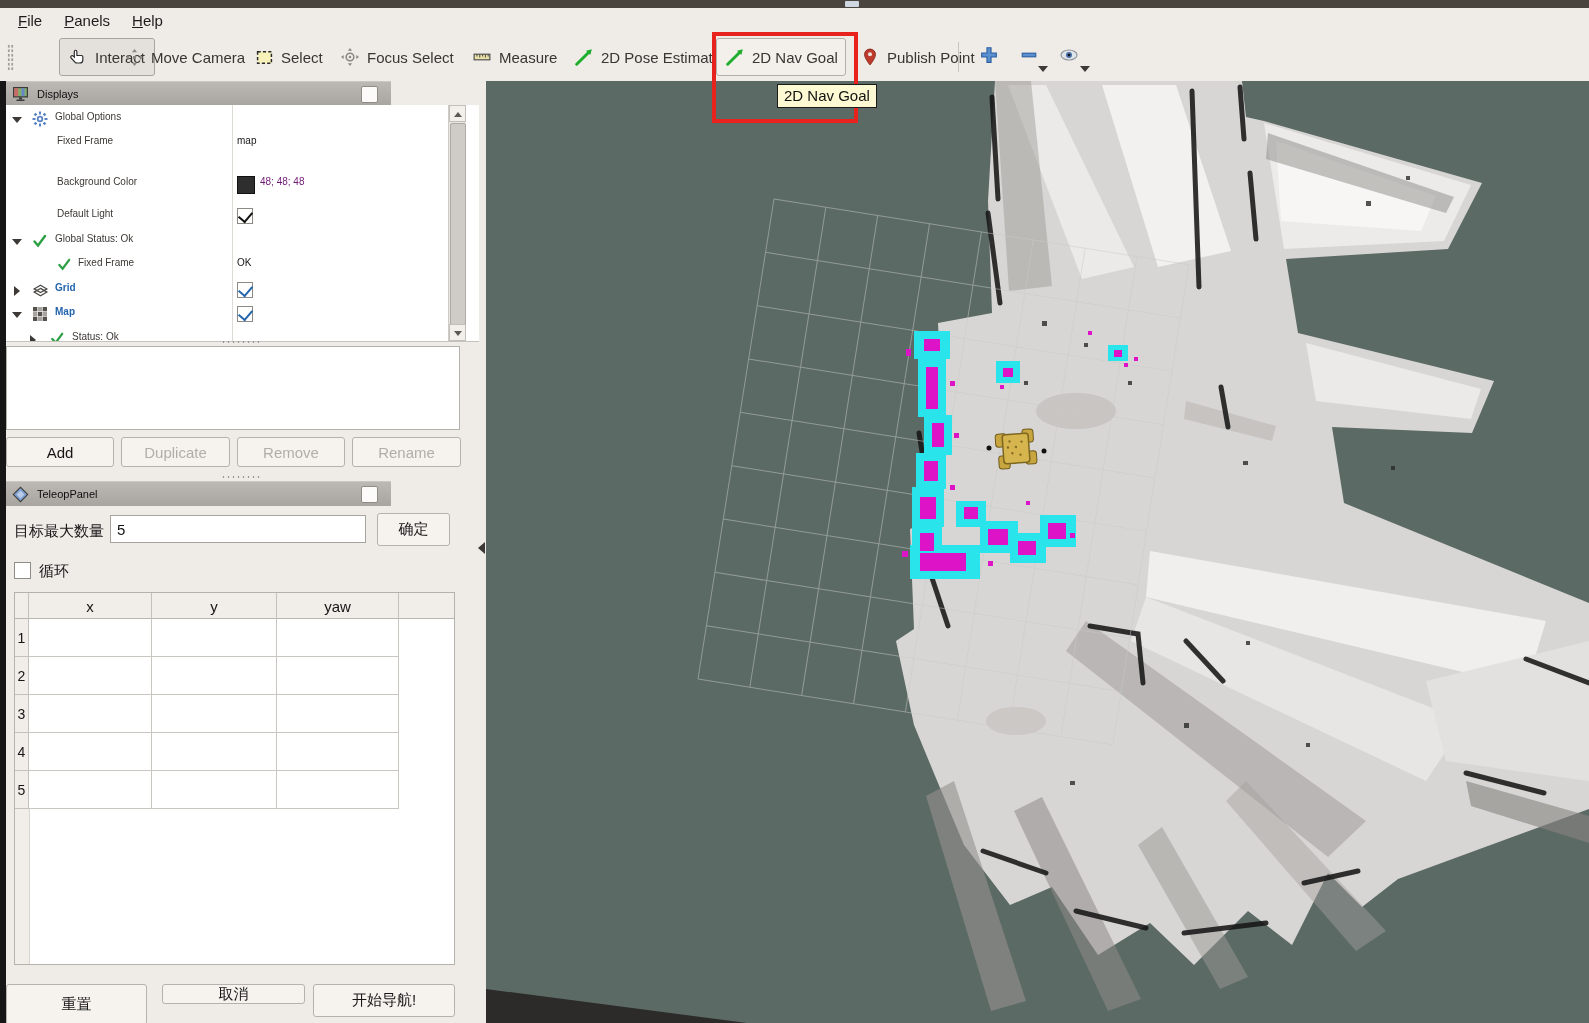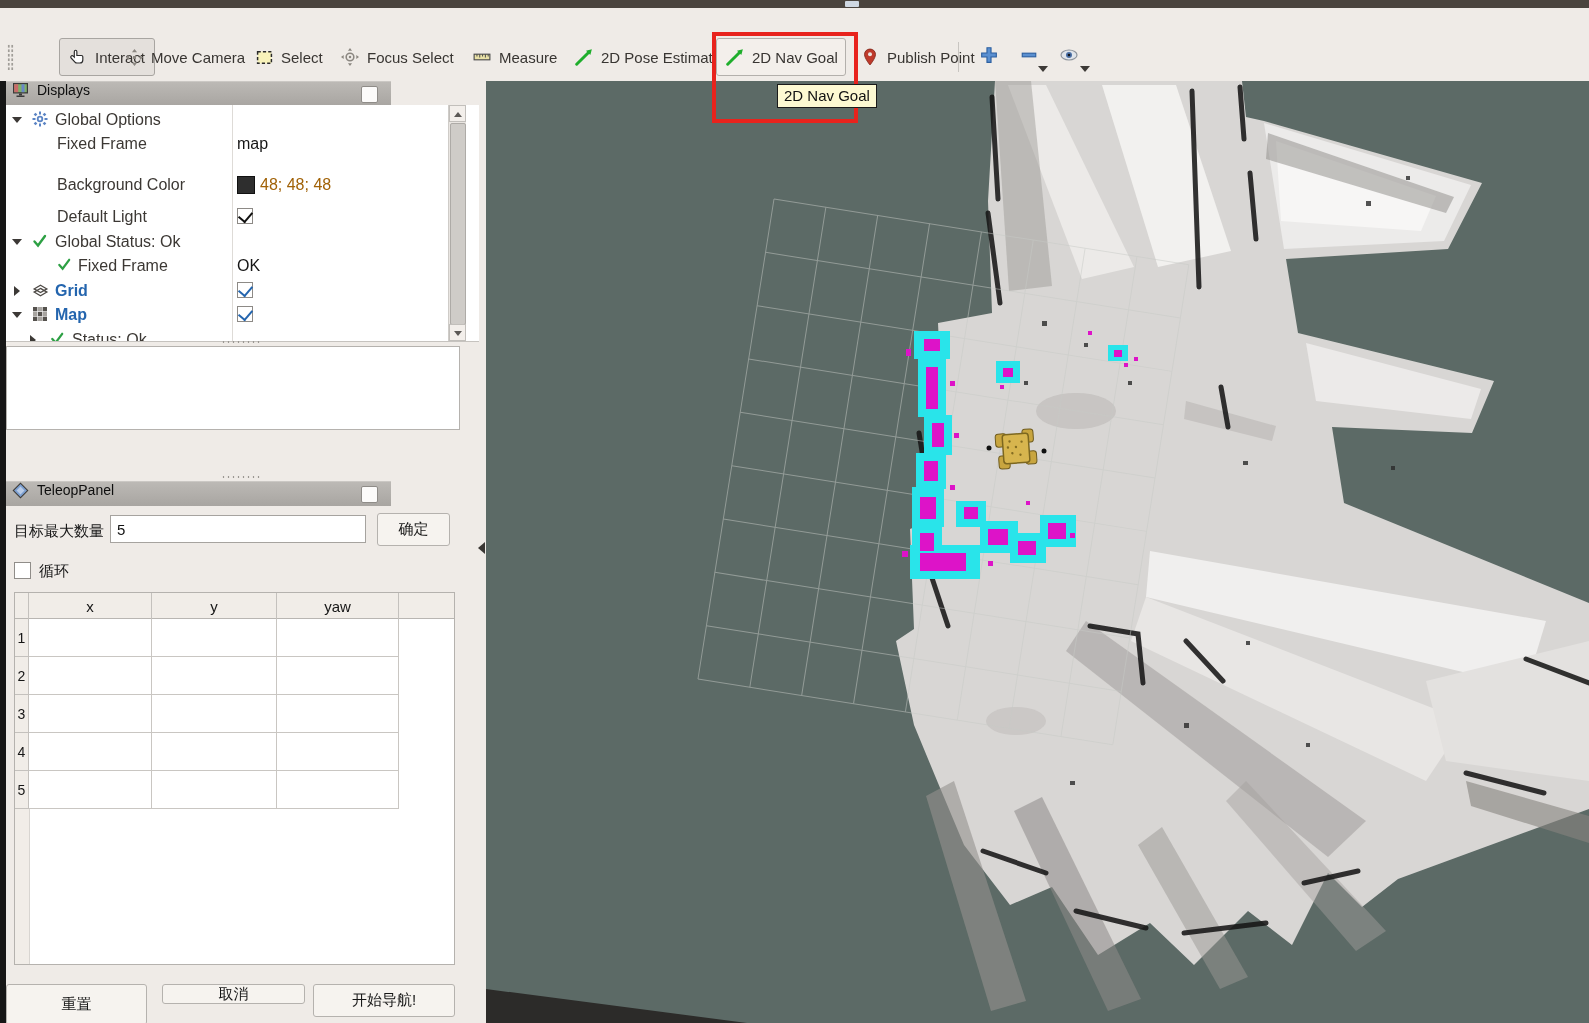--- a/index.html
+++ b/index.html
@@ -35,45 +35,45 @@
            font-size:15px;line-height:22px;color:#111;z-index:70;white-space:nowrap;}
 
   
   .leftpane{position:absolute;left:0;top:81px;width:486px;height:942px;background:#efebe7;}
   .edge-strip{position:absolute;left:0;top:0;width:6px;height:100%;background:#161616;}
   .collapse-arrow{position:absolute;left:478px;top:461px;width:0;height:0;
                   border-top:6px solid transparent;border-bottom:6px solid transparent;border-right:7px solid #3a3734;}
   .pane-body{position:absolute;left:6px;top:0;width:473px;height:942px;}
 
   .phead{position:absolute;left:0;width:385px;height:24px;background:linear-gradient(#bcb9b5,#a8a5a1);
-         display:flex;align-items:flex-start;font-size:14px;color:#0e0e0e;border-top:1px solid #cbc8c4;}
+         display:flex;align-items:center;font-size:11px;color:#0e0e0e;border-top:1px solid #cbc8c4;}
   .phead .hicon{margin:0 7px 0 6px;display:inline-flex;width:18px;height:16px;}
   .float-btn{position:absolute;right:13px;top:4px;width:15px;height:15px;background:#fcfbfa;
              border:1px solid #8f8c88;border-radius:2px;}
 
   
   .tree{position:absolute;left:0;top:24px;width:473px;height:236px;background:#fff;overflow:hidden;
-        border-bottom:1px solid #c6c3bf;font-size:16px;}
+        border-bottom:1px solid #c6c3bf;font-size:10px;}
   .tree .colline{position:absolute;left:226px;top:0;width:1px;height:236px;background:#dedbd7;}
   .trow{position:absolute;left:0;width:440px;height:24px;}
   .tname{position:absolute;top:3px;color:#3c3834;}
   .tname.lvl0{left:49px;} .tname.lvl1{left:51px;} .tname.lvl2{left:72px;} .tname.lvl2b{left:66px;}
   .tname.blue{color:#2465ae;font-weight:bold;}
   .tval{position:absolute;left:231px;top:3px;color:#161616;}
   .tri{position:absolute;width:0;height:0;}
   .tri.down{border-left:5px solid transparent;border-right:5px solid transparent;border-top:6px solid #3c3936;left:6px;top:9px;}
   .tri.right{border-top:5px solid transparent;border-bottom:5px solid transparent;border-left:6px solid #3c3936;left:8px;top:7px;}
   .tri.right.ind{left:24px;}
   .dicon{position:absolute;left:26px;top:3px;width:17px;height:17px;display:inline-flex;}
   .dicon.ind2{left:51px;} .dicon.ind2b{left:44px;}
   .cb{position:absolute;left:231px;top:3px;width:16px;height:16px;background:#fff;border:1px solid #8d8a86;box-sizing:border-box;}
   .cb .mark{position:absolute;left:3px;top:0px;width:7px;height:11px;border:solid #10100f;border-width:0 2.5px 2.5px 0;transform:rotate(40deg);}
   .cb.blue .mark{border-color:#2465ae;}
   .swatch{position:absolute;left:231px;top:3px;width:16px;height:16px;background:#2e2e2e;border:1px solid #111;}
-  .swval{position:absolute;left:254px;top:3px;color:#a16207;}
+  .swval{position:absolute;left:254px;top:3px;color:#701a75;}
   
   .sbar{position:absolute;left:442px;top:0;width:17px;height:236px;background:#e9e5e1;border-left:1px solid #cfccc8;}
   .sbar .btn{position:absolute;left:0;width:17px;height:17px;background:#f3efeb;border:1px solid #c2bfbb;box-sizing:border-box;}
   .sbar .btn.up{top:0;} .sbar .btn.down{bottom:0;}
   .sbar .tri-u{position:absolute;left:4px;top:6px;border-left:4px solid transparent;border-right:4px solid transparent;border-bottom:5px solid #5c5956;}
   .sbar .tri-d{position:absolute;left:4px;top:6px;border-left:4px solid transparent;border-right:4px solid transparent;border-top:5px solid #5c5956;}
   .sbar .thumb{position:absolute;left:1px;top:18px;width:14px;height:200px;background:#cfccc8;border:1px solid #aeaba7;border-radius:2px;}
 
   .descbox{position:absolute;left:0;top:265px;width:454px;height:84px;background:#fff;border:1px solid #b5b2ae;box-sizing:border-box;}
   .btnrow{position:absolute;left:0;top:356px;width:473px;height:30px;}
@@ -109,20 +109,25 @@
 </style>
 </head>
 <body>
 
 <div id="app">
 
   <div class="titlebar">
     <div class="mini-ico"></div>
   </div>
 
+  <div class="menubar">
+    <span class="menu-item">File</span>
+    <span class="menu-item">Panels</span>
+    <span class="menu-item">Help</span>
+  </div>
 
   <div class="toolbar">
     <div class="drag-dots"></div>
 
     <div class="tool active" style="left:18px;width:96px;margin-left:41px;">
       <span class="ticon">
         <svg width="17" height="17" viewBox="0 0 16 16">
             <path d="M6.2 1.2c-.7 0-1.2.5-1.2 1.3v5.2L4 6.7c-.6-.6-1.5-.6-2 0-.5.5-.5 1.3 0 1.8l3.6 3.8c.5.6 1.2.9 2 .9h2.6c1.6 0 2.8-1.3 2.8-2.9V7.4c0-.7-.6-1.3-1.3-1.3H7.4V2.5c0-.7-.5-1.3-1.2-1.3z" fill="#fff" stroke="#2b2b2b" stroke-width="1.1"></path>
           </svg>
       </span>
@@ -369,20 +374,26 @@
           <span class="btn down">
               <span class="tri-d"></span>
             </span>
         </div>
       </div>
 
       <div class="splitdots" style="top:259px;"></div>
 
       <div class="descbox"></div>
 
+      <div class="btnrow">
+        <button class="qbtn" style="left:0;width:108px;">Add</button>
+        <button class="qbtn disabled" style="left:115px;width:109px;">Duplicate</button>
+        <button class="qbtn disabled" style="left:231px;width:108px;">Remove</button>
+        <button class="qbtn disabled" style="left:346px;width:109px;">Rename</button>
+      </div>
 
       <div class="splitdots" style="top:394px;"></div>
 
       <div class="phead" style="top:400px;">
         <span class="hicon">
           <svg width="17" height="17" viewBox="0 0 16 16">
               <rect x="3.2" y="3.2" width="9.6" height="9.6" transform="rotate(45 8 8)" fill="#7c9fd0" stroke="#3d3a37" stroke-width="1"></rect>
               <rect x="5.4" y="5.4" width="5.2" height="5.2" transform="rotate(45 8 8)" fill="#b9cbe6"></rect>
             </svg>
         </span>

